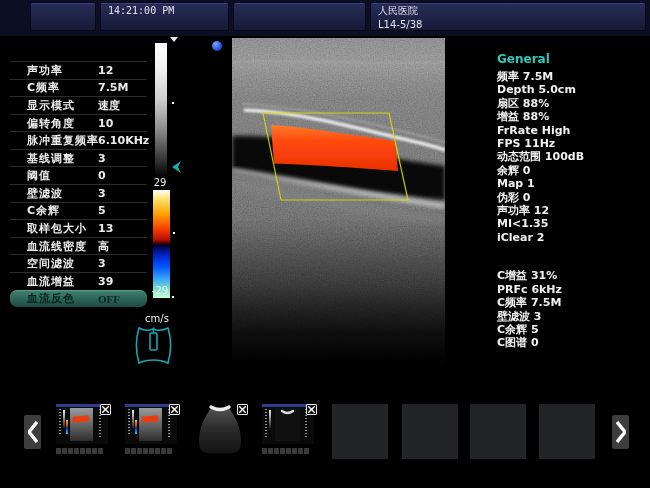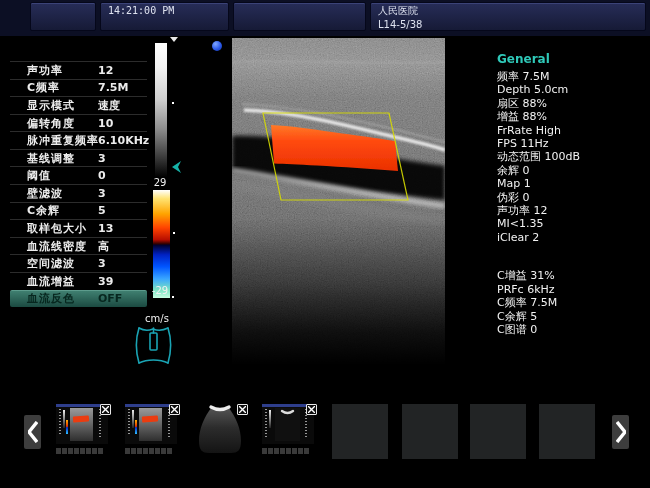--- a/index.html
+++ b/index.html
@@ -12,41 +12,41 @@
     box-shadow:inset 0 1px 0 #3b4378;color:#dfe3f0;font-size:10px;line-height:1.4;
     padding:1px 7px;white-space:nowrap;}
   .seg.mono{font-family:"DejaVu Sans Mono","Liberation Mono",monospace;}
   
   .lp{position:absolute;left:10px;top:61px;width:137px;height:246px;display:flex;flex-direction:column;}
   .lp-row{position:relative;flex:1;display:flex;align-items:center;border-top:1px solid #2c2c2c;
     font-size:11px;font-weight:bold;color:#ececec;}
   .lp-label{margin-left:17px;letter-spacing:1px;}
   .lp-value{position:absolute;left:88px;}
   .lp-row.hl{background:linear-gradient(#3f7f70,#1b4a41);border-top:1px solid #5d9c8d;
-    border-radius:2px;color:#07271f;}
+    border-radius:7px;color:#07271f;font-family:Liberation Serif, serif;}
   
   .graybar{position:absolute;left:155px;top:43px;width:12px;height:134px;
     background:linear-gradient(#ffffff 0%,#f2f2f2 18%,#cfcfcf 42%,#8d8d8d 64%,#404040 84%,#000 100%);}
   .colorbar{position:absolute;left:153px;top:190px;width:17px;height:108px;
     background:linear-gradient(#ffffff 0%,#ffe372 8%,#ffa400 22%,#ff4300 35%,#b80e00 46%,#2c0000 50%,
       #00002e 51%,#0022c4 60%,#0055ff 71%,#38a4ff 82%,#79e2c4 92%,#c9ffe2 100%);}
   .scale-lbl{position:absolute;font-size:10px;font-weight:normal;color:#f2f2f2;width:32px;text-align:center;}
   .dot{position:absolute;width:2px;height:2px;background:#fff;}
   .tri-down{position:absolute;left:170px;top:37px;width:0;height:0;
     border-left:4px solid transparent;border-right:4px solid transparent;border-top:5px solid #e8e8e8;}
   .focus-arrow{position:absolute;left:172px;top:161px;}
   .bluedot{position:absolute;left:212px;top:41px;width:10px;height:10px;border-radius:50%;
     background:radial-gradient(circle at 35% 30%,#7fa6ff,#2a58e8 55%,#10309c);}
   .bodymarker{position:absolute;left:131px;top:321px;}
   
   .us{position:absolute;left:232px;top:38px;width:213px;height:327px;}
   
   .rp{position:absolute;left:497px;top:52px;width:150px;}
   .rp-title{color:var(--accent_teal,#2fc9b9);font-size:12px;font-weight:bold;margin-bottom:4px;}
-  .rp-line{font-size:11px;font-weight:normal;color:#f2f2f2;line-height:13.4px;white-space:nowrap;}
+  .rp-line{font-size:11px;font-weight:bold;color:#f2f2f2;line-height:13.4px;white-space:nowrap;}
   .rp-block2{margin-top:25px;}
   
   .strip{position:absolute;left:0;top:398px;width:650px;height:70px;}
   .nav-btn{position:absolute;top:17px;width:17px;height:34px;background:#3d3d3d;border-radius:2px;
     display:flex;align-items:center;justify-content:center;}
   .thumb{position:absolute;top:6px;width:52px;height:40px;background:#0a0a0a;overflow:hidden;}
   .t-topbar{position:absolute;left:0;top:0;width:52px;height:3px;background:#2e3e8c;}
   .t-gbar{position:absolute;left:7px;top:6px;width:2px;height:18px;background:linear-gradient(#eee,#222);}
   .t-cbar{position:absolute;left:10px;top:16px;width:2px;height:14px;
     background:linear-gradient(#ffb000,#e03000 45%,#0030d0 55%,#30c0ff);}
@@ -230,20 +230,21 @@
         <div class="rp-line">Map 1</div>
         <div class="rp-line">伪彩 0</div>
         <div class="rp-line">声功率 12</div>
         <div class="rp-line">MI&lt;1.35</div>
         <div class="rp-line">iClear 2</div>
       </div>
     <div class="rp-block2">
         <div class="rp-line">C增益 31%</div>
         <div class="rp-line">PRFc 6kHz</div>
         <div class="rp-line">C频率 7.5M</div>
+        <div class="rp-line">壁滤波 3</div>
         <div class="rp-line">C余辉 5</div>
         <div class="rp-line">C图谱 0</div>
       </div>
   </div>
 
   <div class="strip">
     <div class="nav-btn" style="left:24px;">
       <svg width="10" height="22">
         <polyline points="9,1 1,11 9,21" fill="none" stroke="#fff" stroke-width="3.4"></polyline>
       </svg>

